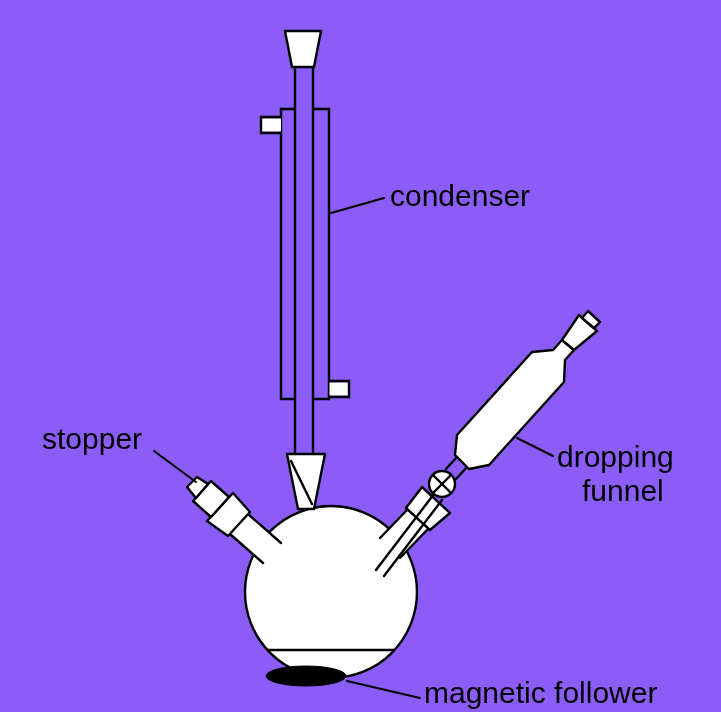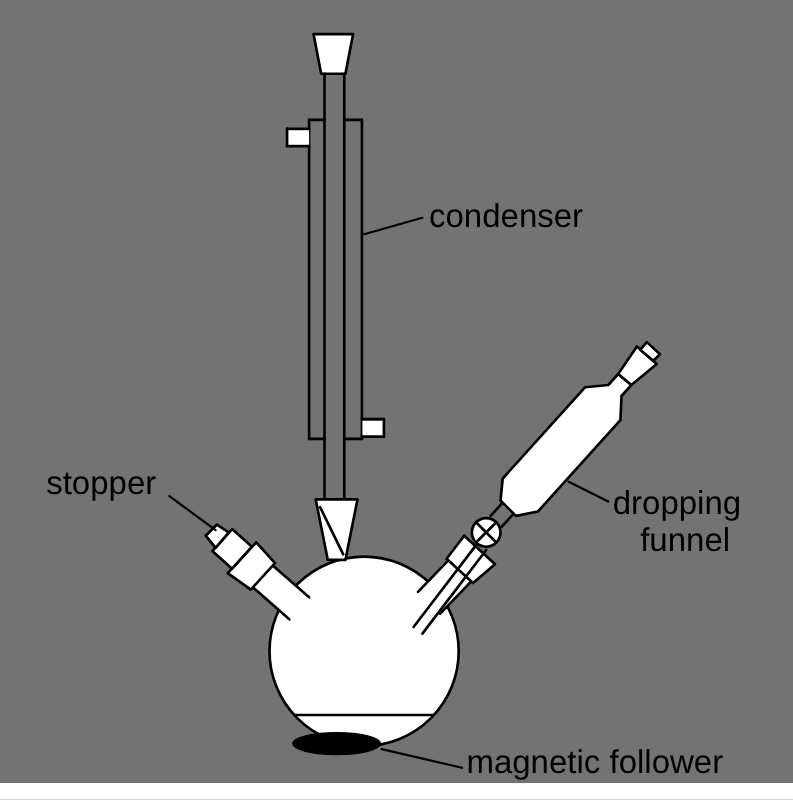--- a/index.html
+++ b/index.html
@@ -1,19 +1,19 @@
 <!DOCTYPE html>
 <html><head>
 <meta charset="utf-8">
 <style>
   html,body{margin:0;padding:0;background:#ffffff;}
   .stage{
     position:relative;
     width:721px;height:712px;
-    background:#737373;
+    background:#8b5cf6;
     overflow:hidden;
     font-family:"Liberation Sans", sans-serif;
   }
   svg{position:absolute;left:0;top:0;}
   .ln{fill:none;stroke:#000;stroke-width:2.4;stroke-linecap:round;}
   .poly{fill:#ffffff;stroke:#000;stroke-width:2.4;stroke-linejoin:round;}
   .mask{fill:#ffffff;stroke:none;}
   .leader{fill:none;stroke:#000;stroke-width:2;stroke-linecap:round;}
   text.lbl{
     font-family:"Liberation Sans", sans-serif;

